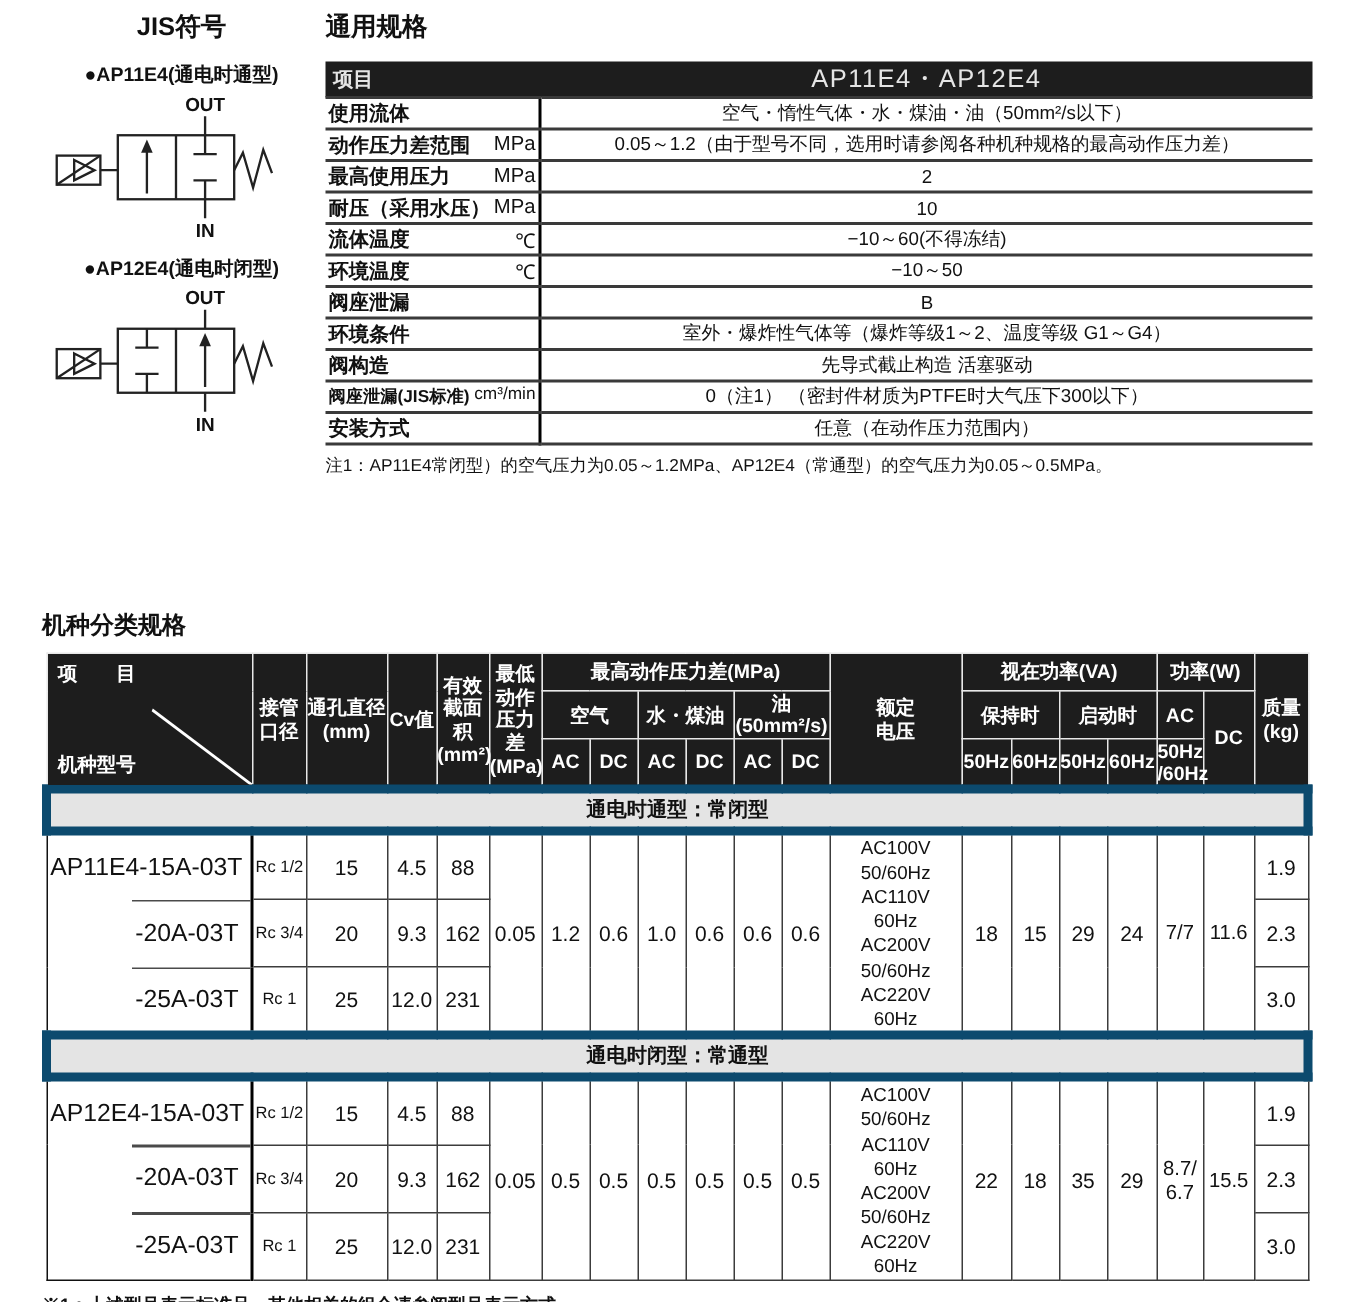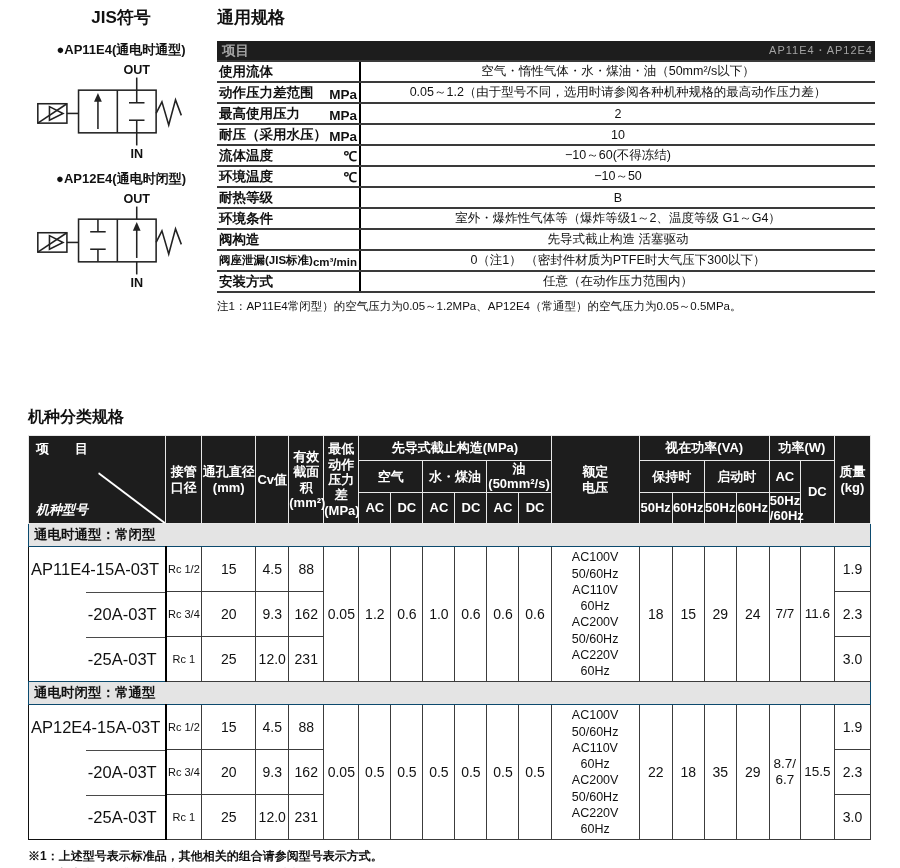--- a/index.html
+++ b/index.html
@@ -11,27 +11,27 @@
   .jis { position:absolute; left:28px; top:6px; width:186px;text-align:center; }
   .valve-label { font-size:13px; font-weight:600; margin:8px 0 0 0; white-space:nowrap; }
   svg.valve { display:block; margin:2px 0 2px 4px; }
   svg.valve .st { stroke:#222; stroke-width:1.6; fill:none; }
   svg.valve text { font-family:"Liberation Sans", sans-serif; font-size:13px; font-weight:600; fill:#111; }
 
   
   .general { position:absolute; left:217px; top:6px; width:658px; }
   .gtable { border-collapse:collapse; width:658px; table-layout:fixed; }
   .gtable td { border-bottom:2px solid #3a3a3a; height:19px; vertical-align:middle; padding:0 2px; }
-  .ghead td { background:#1d1d1d; color:#a3a3a3; }
+  .ghead td { background:#1d1d1d; color:#e5e5e5; }
   .ghead .ghead-item { font-size:13.5px; font-weight:600; padding-left:5px; }
-  .ghead .ghead-val { font-size:11px; text-align:right; letter-spacing:1px; }
+  .ghead .ghead-val { font-size:17px; text-align:center; letter-spacing:1px; }
   .glabel { border-right:2px solid #000; }
-  .glabel-in { display:flex; justify-content:space-between; align-items:flex-end; font-size:13.5px; font-weight:600; }
+  .glabel-in { display:flex; justify-content:space-between; align-items:flex-start; font-size:13.5px; font-weight:600; }
   .glabel-in.small { font-size:11.5px; }
-  .glabel-in .unit { font-weight:700; }
+  .glabel-in .unit { font-weight:400; }
   .gval { text-align:center; font-size:12.5px; font-weight:500; }
   .gnote { font-size:11.5px; font-weight:400; margin-top:6px; }
 
   
   .modelspec { position:absolute; left:28px; top:383px; width:847px; }
   .modelspec .sec-title { margin-bottom:7px; font-size:16px;margin-top:24px; }
   .mtable { border-collapse:collapse; table-layout:fixed; width:843px; border:1.5px solid #111; }
   .mtable th { background:#1d1d1d; color:#fff; border:1px solid #e8e8e8; font-weight:600; font-size:13px; padding:0; line-height:1.18; vertical-align:middle; text-align:center; }
   .mtable tr.h1 th { height:24px; }
   .mtable tr.h2 th { height:21px; }
@@ -39,24 +39,24 @@
   .th-sm { font-size:10.5px; }
   .th-bore { font-size:11.5px; }
   .th-oil { font-size:10px; }
   .th-hz { font-size:11.5px; }
   .th-sub { font-size:9px; line-height:1.1; }
   .pre { white-space:pre-line; }
 
   .diag { position:relative; }
   .diag svg { position:absolute; left:0; top:0; width:100%; height:100%; }
   .diag-top { position:absolute; top:5px; left:7px; font-size:13px; }
-  .diag-bottom { position:absolute; bottom:6px; left:7px; font-size:13px;font-style:italic; }
+  .diag-bottom { position:absolute; bottom:6px; left:7px; font-size:13px; }
 
   .mtable td { border:1px solid #3c3c3c; text-align:center; vertical-align:middle; font-size:14px; padding:0; }
-  tr.sbar td { background:#e4e4e4; border:1px solid #0c4a6e; text-align:left; font-weight:bold; font-size:13.5px; padding:2px 5px; height:18px; }
+  tr.sbar td { background:#e4e4e4; border:6px solid #0c4a6e; text-align:center; font-weight:bold; font-size:13.5px; padding:2px 5px; height:18px; }
   tr.drow { height:45px; }
   td.model { border-top:none; border-bottom:none; border-left:none; border-right:2px solid #000; position:relative; font-size:16.5px; }
   td.model.mfirst { text-align:left; padding-left:2px; }
   td.model.mrest { text-align:right; padding-right:8px; }
   .psep { position:absolute; top:0; left:42%; right:0; height:1.5px; background:#4a4a4a; }
   td.port { font-size:11px; }
   td.voltage { font-size:12.5px; line-height:1.3; }
   td.pwr { font-size:13.5px; line-height:1.2; }
 
   .mnotes { margin-top:7px; font-size:12px; font-weight:600; line-height:1.5; }
@@ -174,21 +174,21 @@
               <div class="glabel-in">
                 <span>环境温度</span>
                 <span class="unit">℃</span>
               </div>
             </td>
         <td class="gval">−10～50</td>
       </tr>
       <tr>
         <td class="glabel">
               <div class="glabel-in">
-                <span>耐热等级</span>
+                <span>阀座泄漏</span>
                 <span class="unit"></span>
               </div>
             </td>
         <td class="gval">B</td>
       </tr>
       <tr>
         <td class="glabel">
               <div class="glabel-in">
                 <span>环境条件</span>
                 <span class="unit"></span>
@@ -266,21 +266,21 @@
 口径</th>
           <th rowspan="3" class="pre th-bore">通孔直径
 (mm)</th>
           <th rowspan="3">Cv值</th>
           <th rowspan="3" class="pre th-sm">有效
 截面积
 (mm²)</th>
           <th rowspan="3" class="pre th-sm">最低动作
 压力差
 (MPa)</th>
-          <th colspan="6">先导式截止构造(MPa)</th>
+          <th colspan="6">最高动作压力差(MPa)</th>
           <th rowspan="3" class="pre">额定
 电压</th>
           <th colspan="4">视在功率(VA)</th>
           <th colspan="2">功率(W)</th>
           <th rowspan="3" class="pre">质量
 (kg)</th>
         </tr>
         <tr class="h2">
           <th colspan="2">空气</th>
           <th colspan="2">水・煤油</th>

